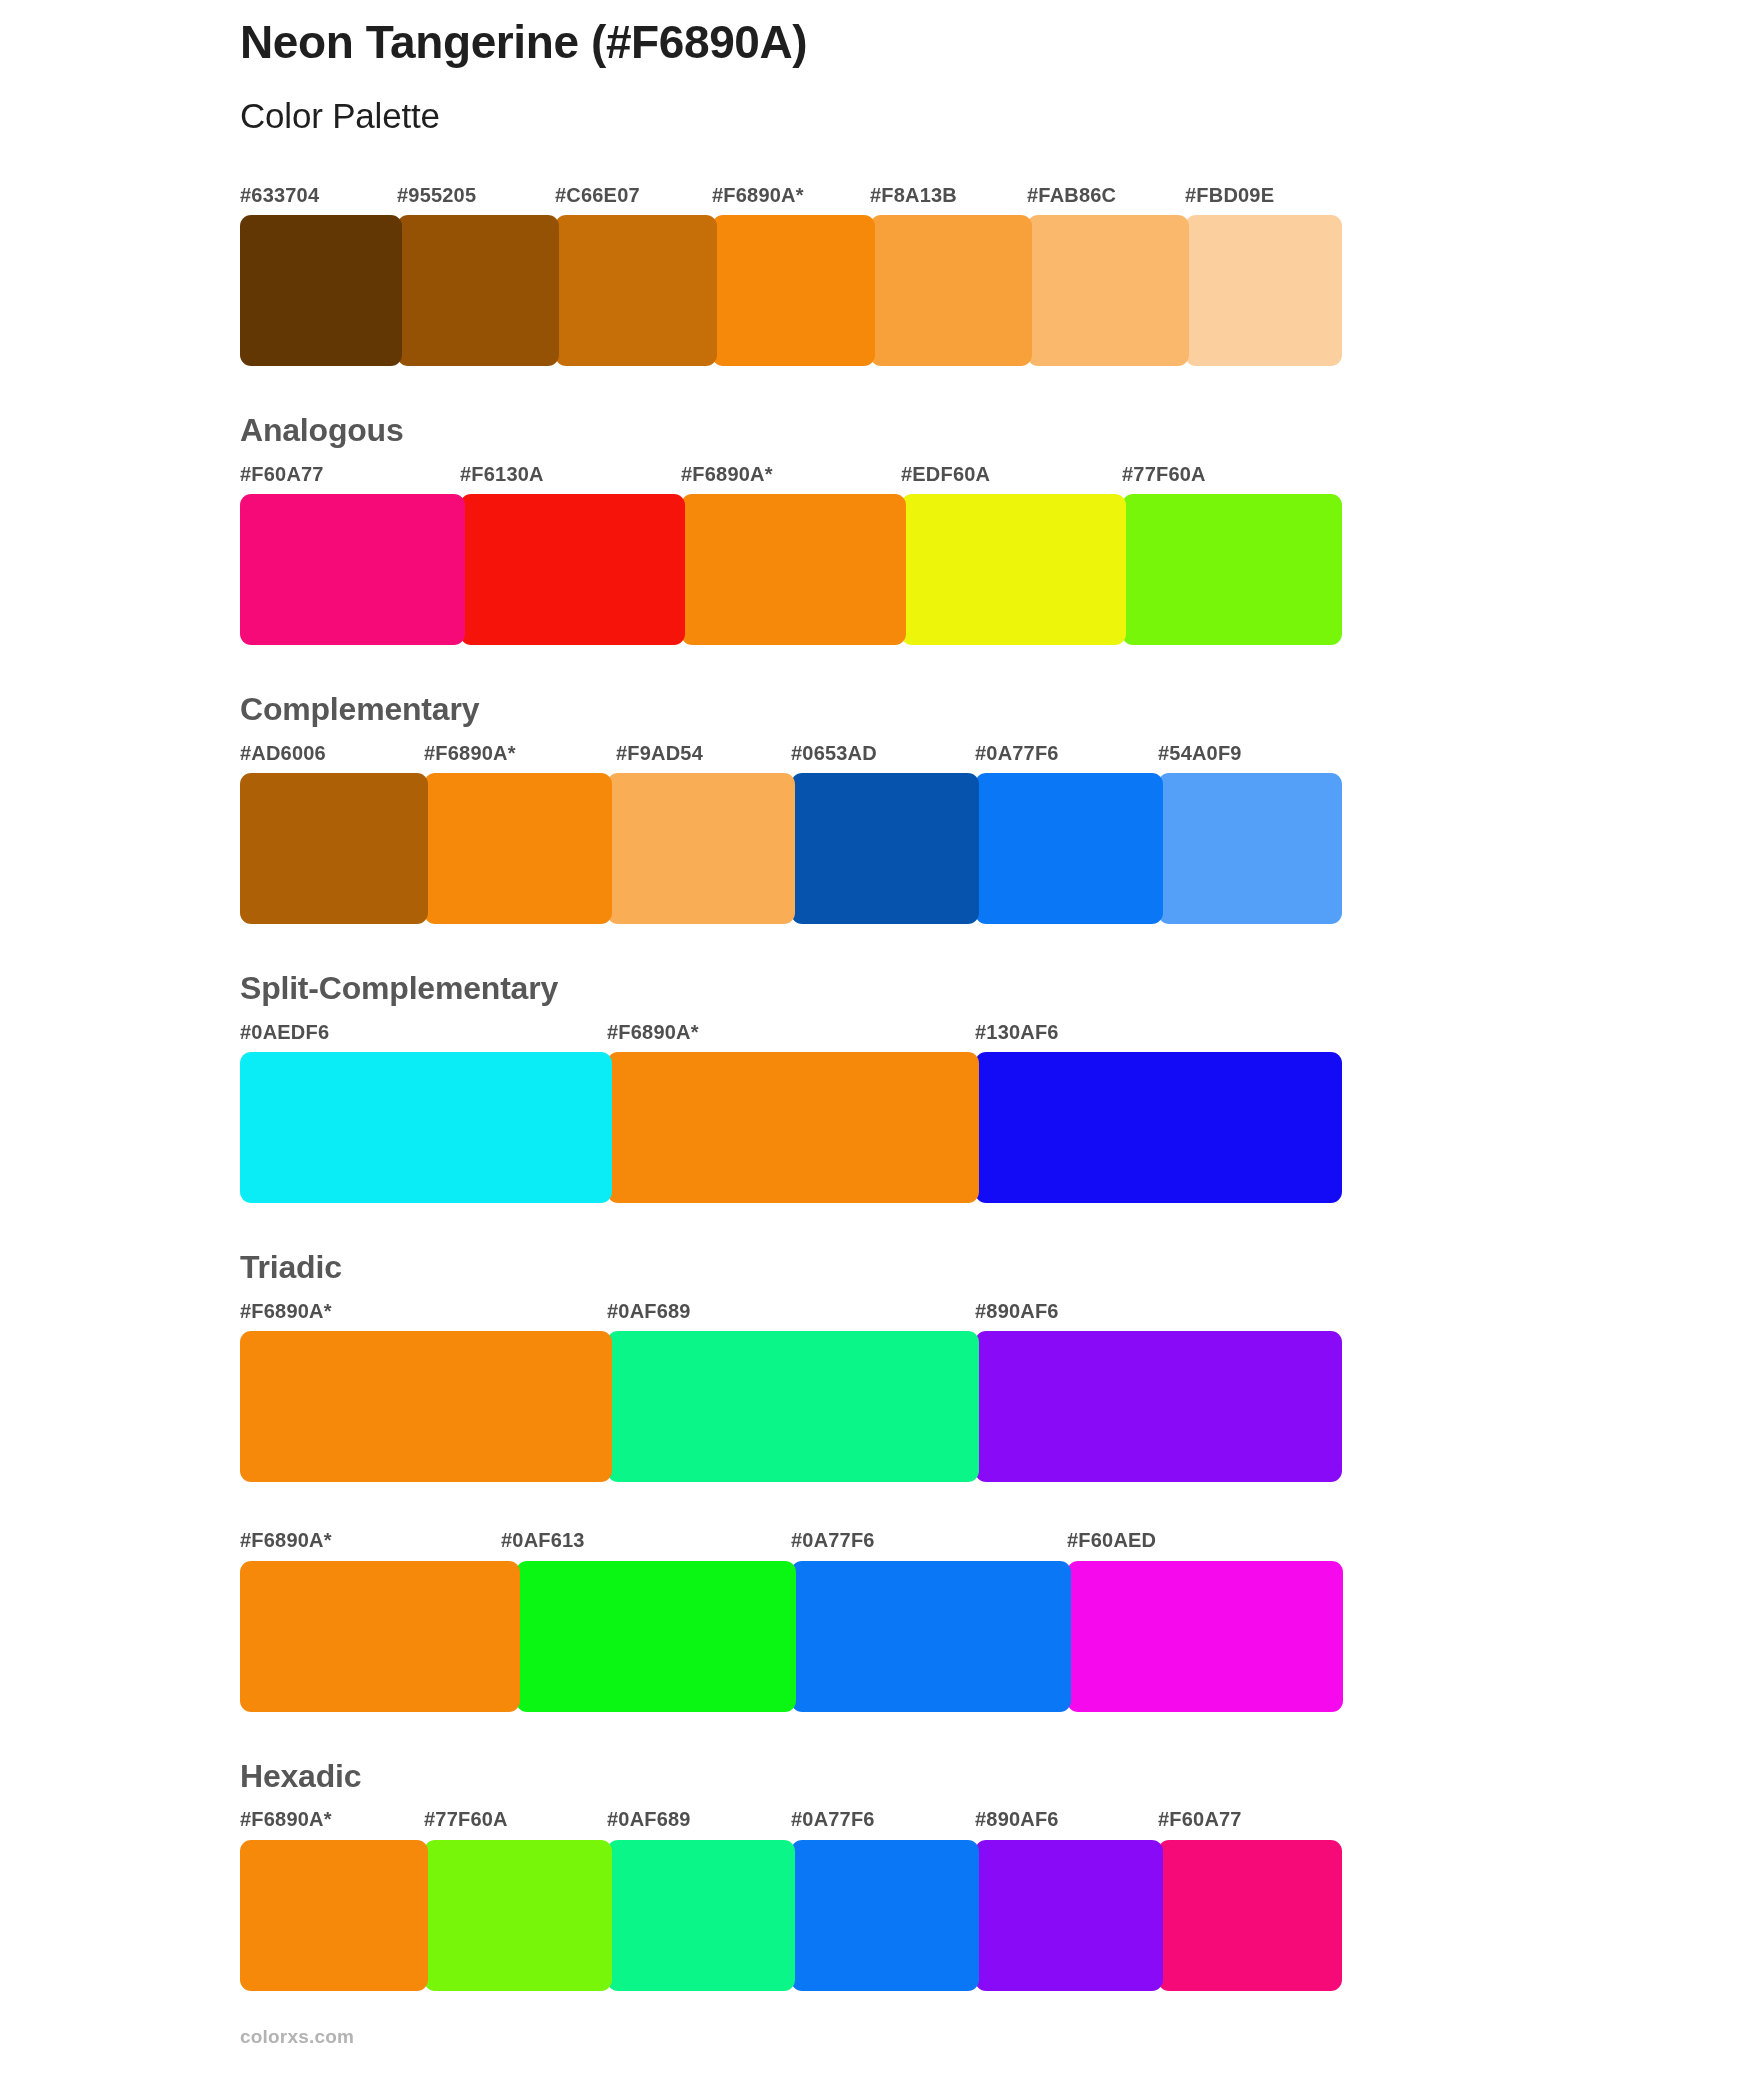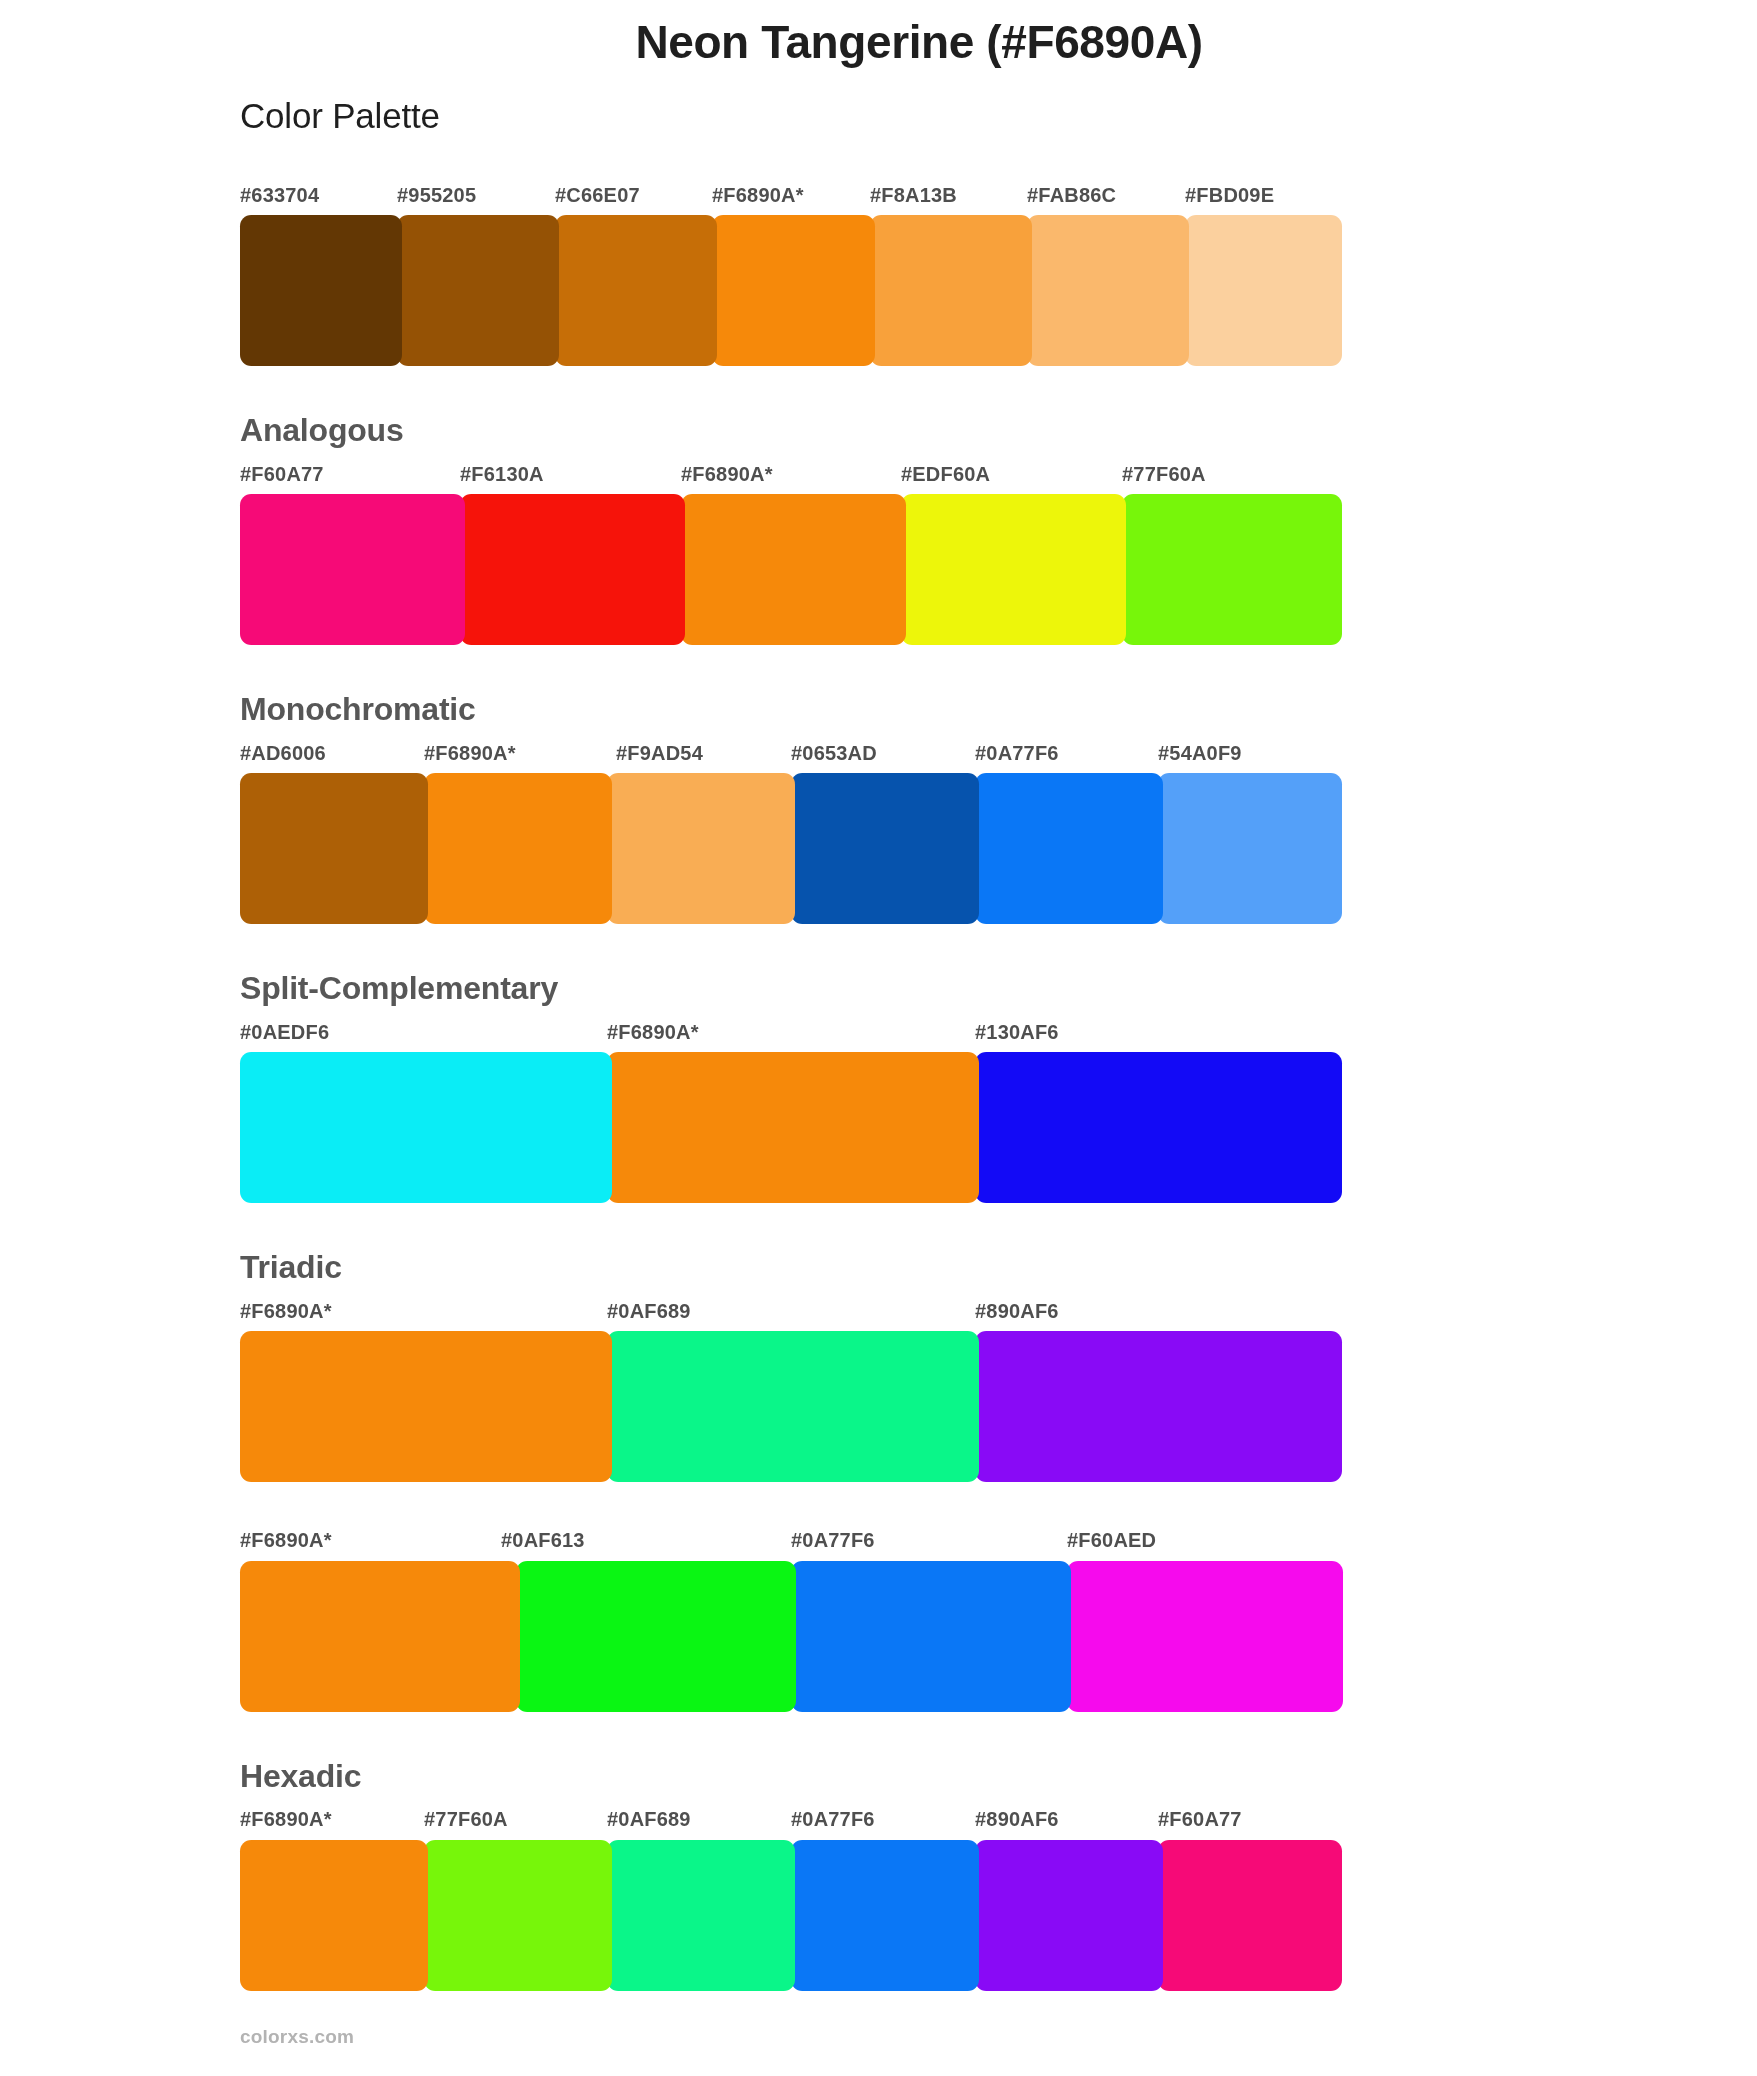--- a/index.html
+++ b/index.html
@@ -33,21 +33,20 @@
 
   .page-title {
     font-size: 46px;
     font-weight: bold;
     color: #1f1f1f;
     letter-spacing: -0.4px;
     line-height: 1.08;
     margin: 0;
     padding: 0;
     white-space: nowrap;
-    text-align: center;
   }
 
   .page-subtitle {
     font-size: 35px;
     font-weight: normal;
     color: #1f1f1f;
     letter-spacing: -0.2px;
     line-height: 1.1;
     margin: 0;
     padding: 0;
@@ -167,21 +166,21 @@
         <div class="swatch-row">
           <div class="swatch" title="#F60A77" style="left: 0px; width: 225px; background: rgb(246, 10, 119); z-index: 5;"></div>
           <div class="swatch" title="#F6130A" style="left: 220px; width: 225px; background: rgb(246, 19, 10); z-index: 4;"></div>
           <div class="swatch" title="#F6890A*" style="left: 441px; width: 225px; background: rgb(246, 137, 10); z-index: 3;"></div>
           <div class="swatch" title="#EDF60A" style="left: 661px; width: 225px; background: rgb(237, 246, 10); z-index: 2;"></div>
           <div class="swatch" title="#77F60A" style="left: 882px; width: 220px; background: rgb(119, 246, 10); z-index: 1;"></div>
         </div>
       </div>
       <div class="sec-gap"></div>
       <div class="section">
-        <div class="section-heading">Monochromatic</div>
+        <div class="section-heading">Complementary</div>
         <div class="swatch-labels">
           <div class="swatch-label" style="left: 0px;">#AD6006</div>
           <div class="swatch-label" style="left: 184px;">#F6890A*</div>
           <div class="swatch-label" style="left: 367px; margin-left: 9px;">#F9AD54</div>
           <div class="swatch-label" style="left: 551px;">#0653AD</div>
           <div class="swatch-label" style="left: 735px;">#0A77F6</div>
           <div class="swatch-label" style="left: 918px;">#54A0F9</div>
         </div>
         <div class="swatch-row">
           <div class="swatch" title="#AD6006" style="left: 0px; width: 188px; background: rgb(173, 96, 6); z-index: 6;"></div>

